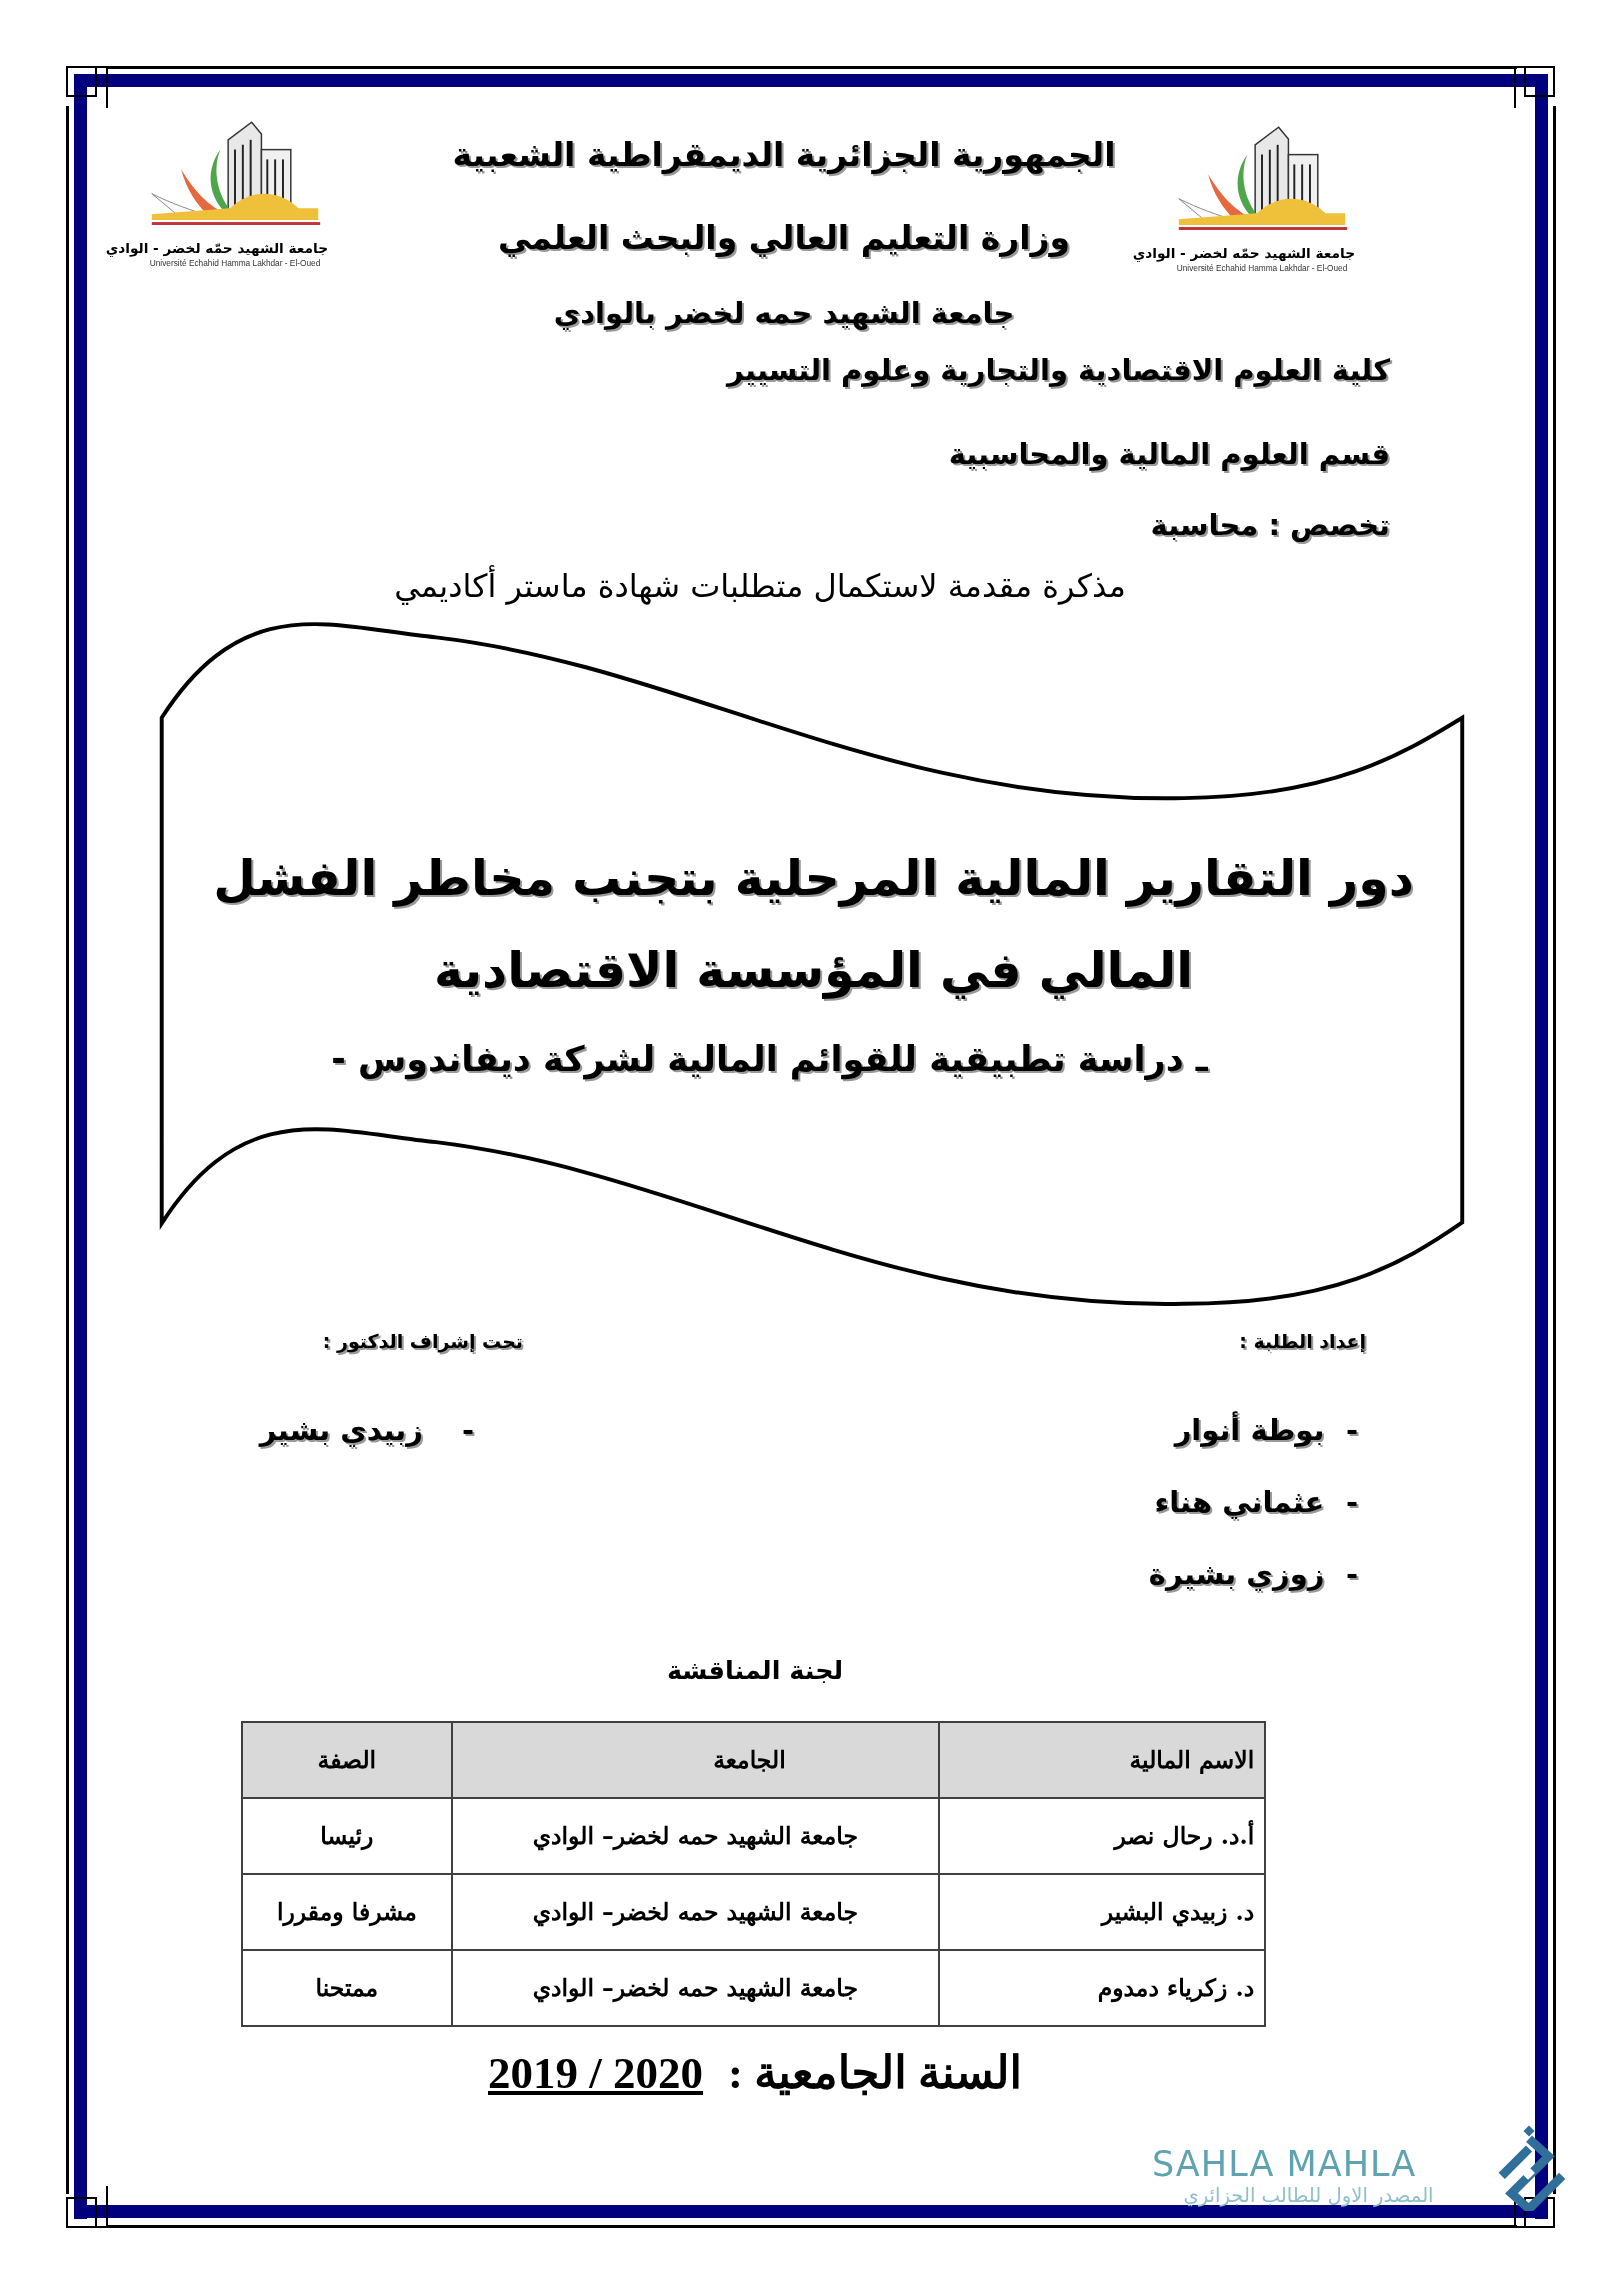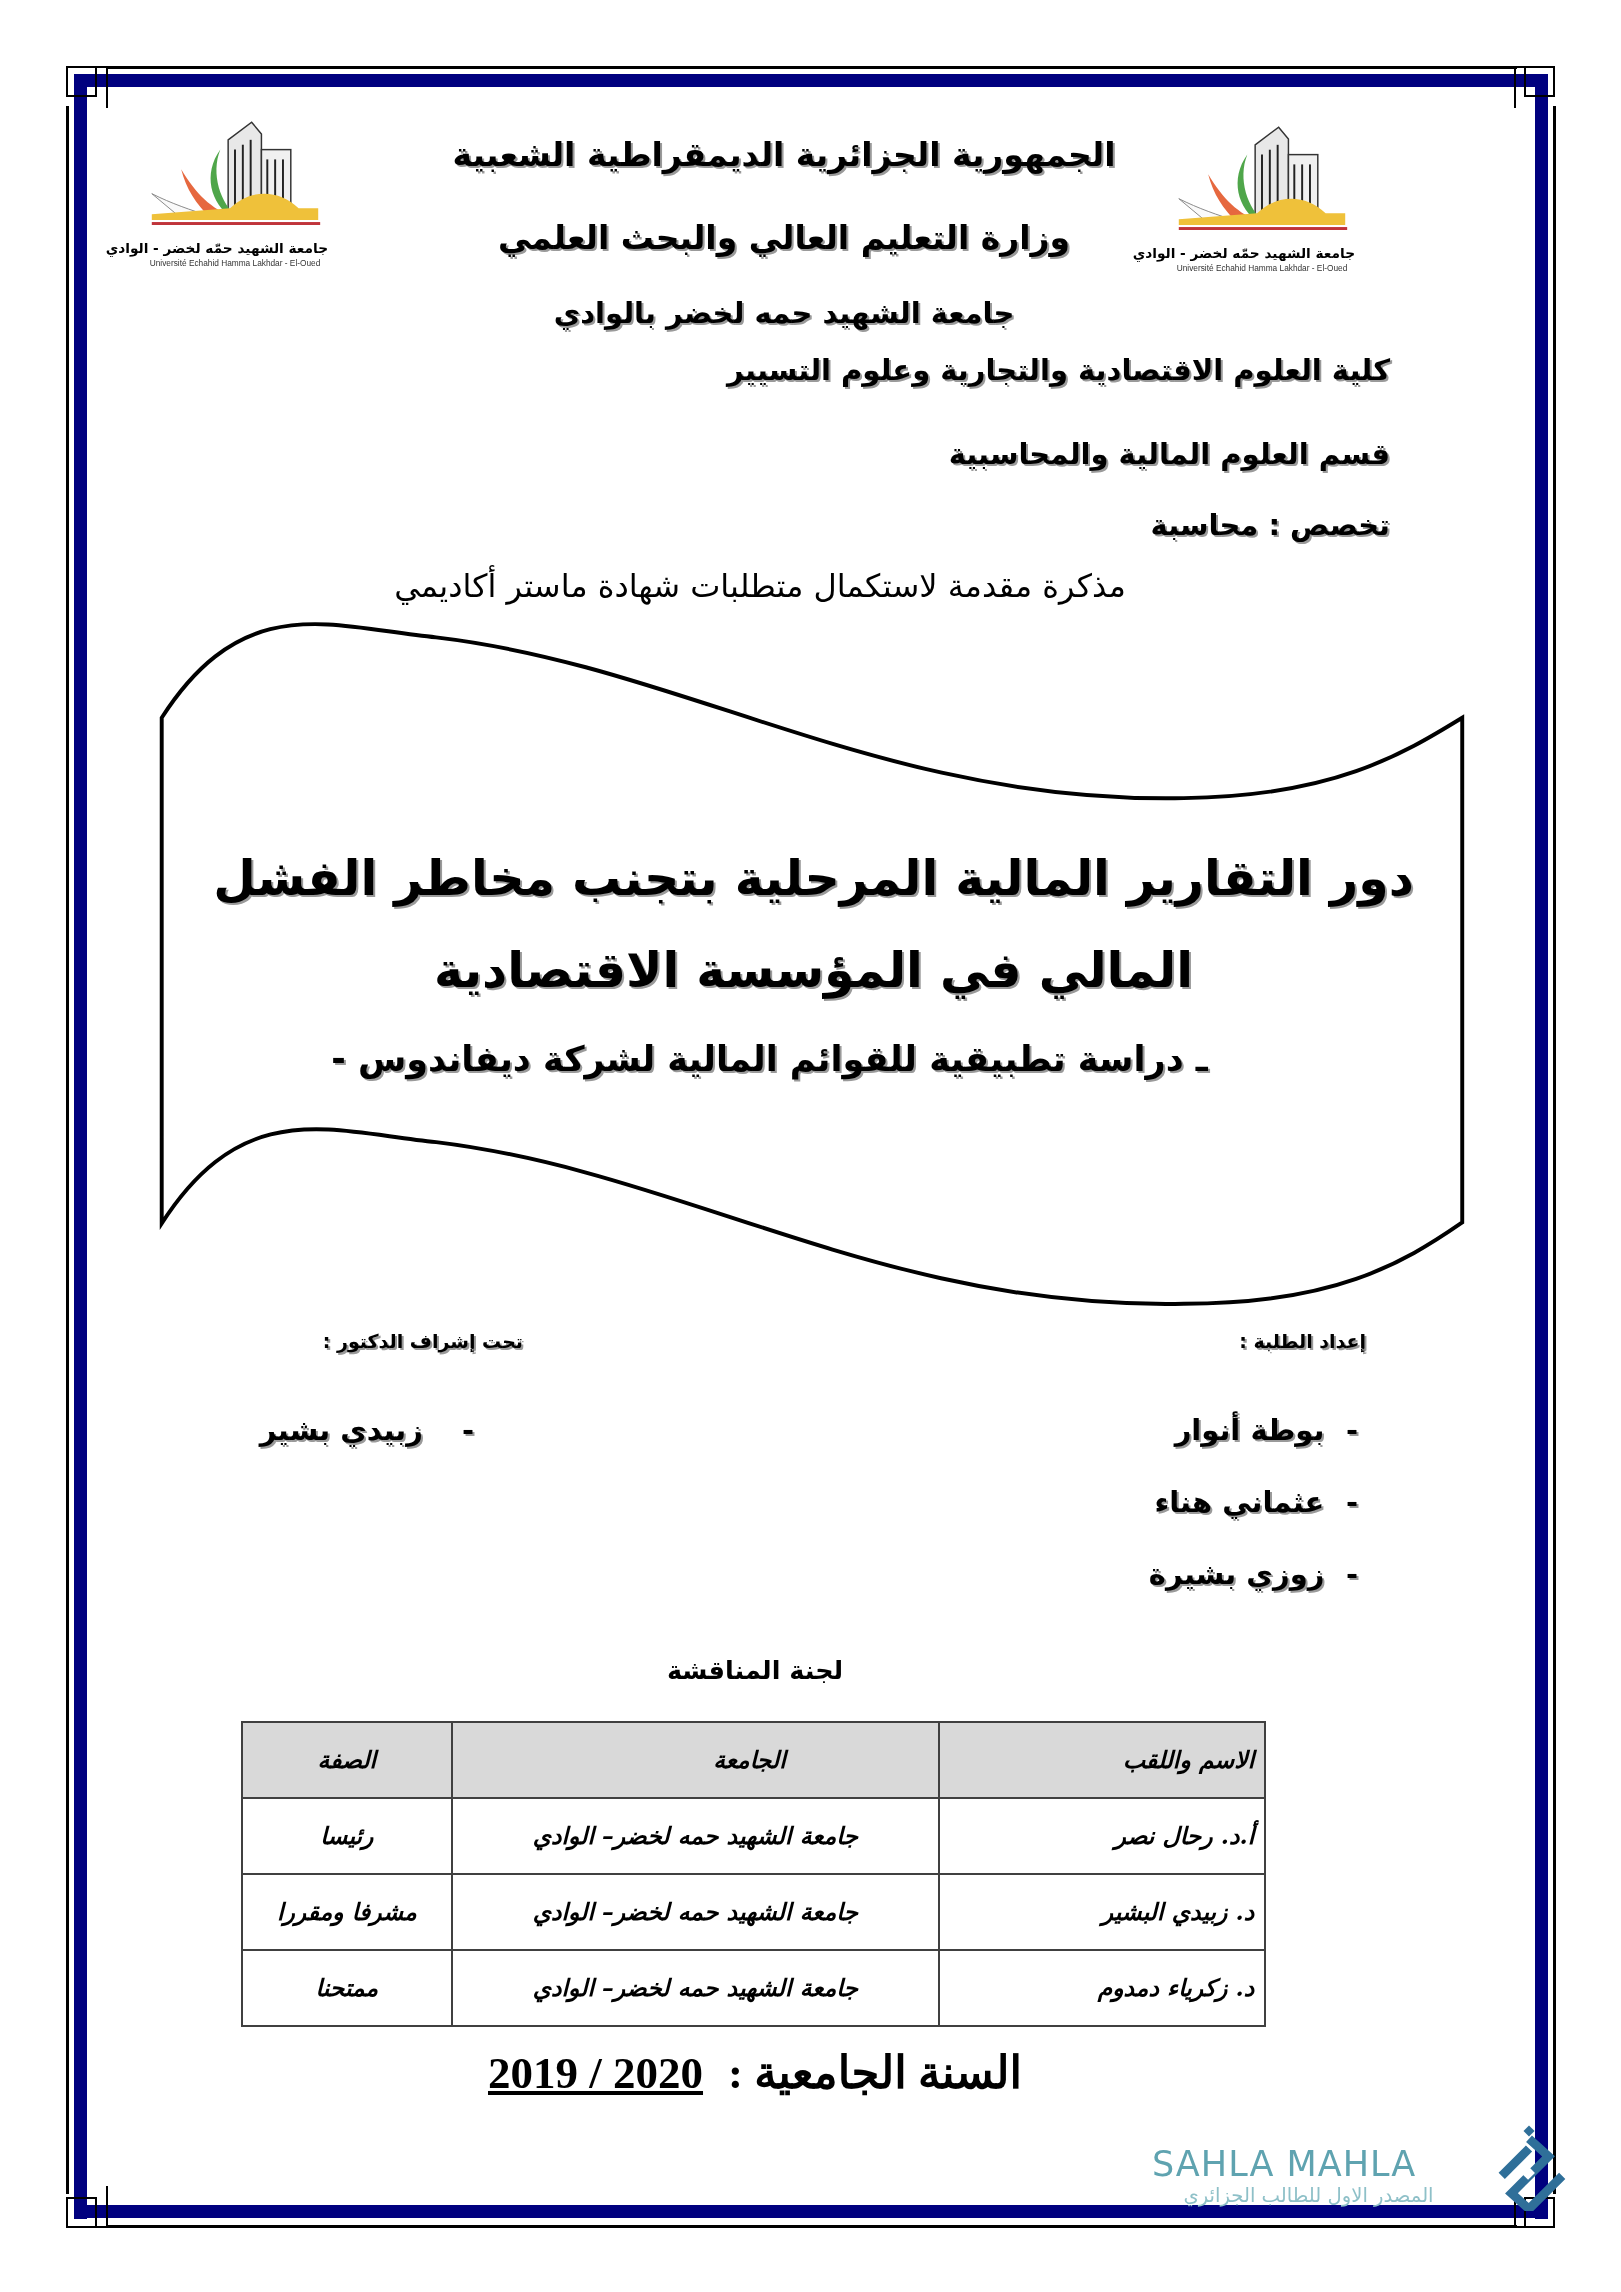--- a/index.html
+++ b/index.html
@@ -14,21 +14,21 @@
   .center { text-align: center; }
   .hdr { font-size: 33px; line-height: 39px; }
   .sec { font-size: 29px; line-height: 35px; }
   .memo { font-family: "DejaVu Sans", sans-serif; font-weight: normal; text-shadow: none; font-size: 32px; line-height: 39px; }
   .title { font-size: 49px; line-height: 59px; }
   .subtitle { font-size: 35px; line-height: 45px; }
   .lbl { font-size: 19px; line-height: 37px; }
   .name { font-size: 29px; line-height: 35px; text-align: center; }
   .committee-title { font-size: 25.5px; line-height: 33px; text-shadow: none; }
   table.committee { position: absolute; left: 241px; top: 1721px; width: 1025px; border-collapse: collapse; direction: rtl; }
-  table.committee td, table.committee th { border: 2px solid #404040; font-family: "DejaVu Serif", serif; font-size: 23.5px; font-weight: bold; padding: 0 9.8px; white-space: nowrap; font-style: italic; }
+  table.committee td, table.committee th { border: 2px solid #404040; font-family: "DejaVu Serif", serif; font-size: 23.5px; font-weight: bold; padding: 0 9.8px; white-space: nowrap; }
   table.committee th { background: #d9d9d9; height: 74px; text-align: right; }
   table.committee th.c2 { text-align: center; padding-left: 118px; }
   table.committee th.c3 { text-align: center; }
   table.committee td { height: 74px; }
   table.committee td.c1 { text-align: right; }
   table.committee td.c2 { text-align: center; }
   table.committee td.c3 { text-align: center; }
   .year { font-family: "Liberation Serif", serif; font-weight: bold; font-size: 45px; line-height: 53px; direction: rtl; white-space: nowrap; }
   .wm-en { font-family: "DejaVu Sans", sans-serif; color: #5fa3b0; font-size: 35px; letter-spacing: 1px; line-height: 39px; margin-left: 23px; }
   .wm-ar { font-family: "DejaVu Sans", sans-serif; color: #8ec0c8; font-size: 19.6px; line-height: 23.5px; direction: rtl; white-space: nowrap; }
@@ -141,21 +141,21 @@
 <div class="abs ar committee-title center" style="left:608px; width:294px; top:1654px;">لجنة المناقشة</div>
 
 <table class="committee">
   <colgroup>
     <col style="width:327px">
       <col style="width:488px">
       <col style="width:210px">
   </colgroup>
   <tbody>
       <tr>
-    <th class="c1">الاسم واللقب</th>
+    <th class="c1">الاسم المالية</th>
     <th class="c2">الجامعة</th>
     <th class="c3">الصفة</th>
   </tr>
   <tr>
     <td class="c1">أ.د. رحال نصر</td>
     <td class="c2">جامعة الشهيد حمه لخضر– الوادي</td>
     <td class="c3">رئيسا</td>
   </tr>
   <tr>
     <td class="c1">د. زبيدي البشير</td>

